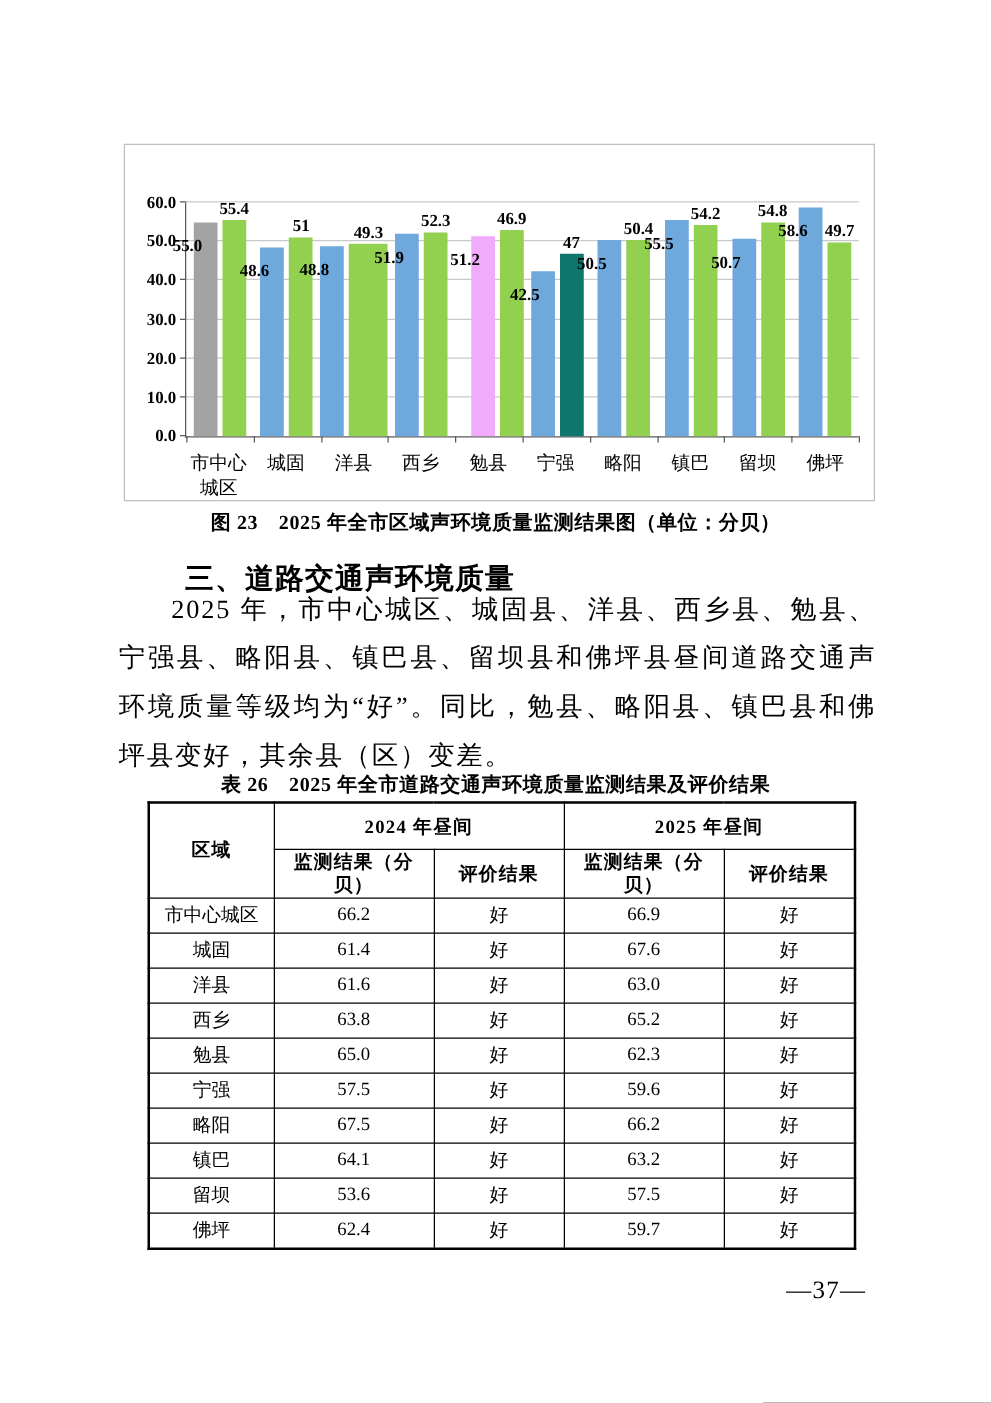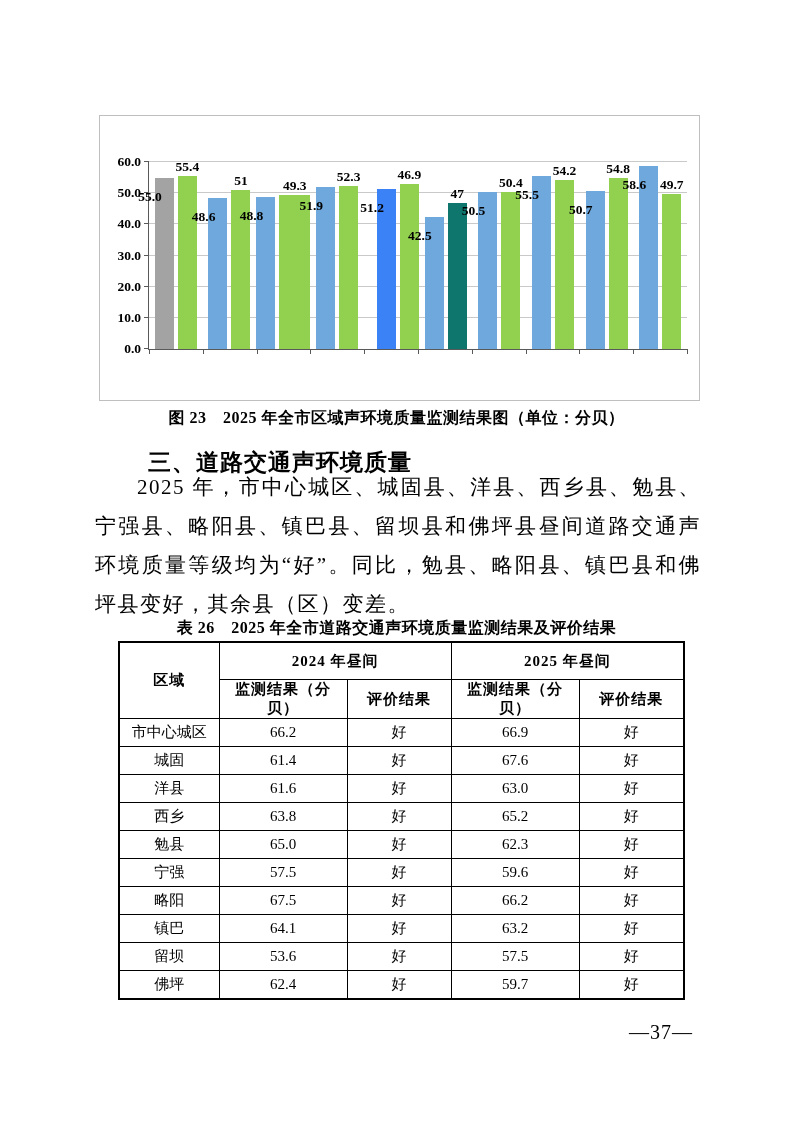--- a/index.html
+++ b/index.html
@@ -161,21 +161,21 @@
           </div>
           <div class="group">
             <div class="bar" style="height: 86.5%; background: rgb(111, 168, 220);">
               <span class="bar-label-a">51.9</span>
             </div>
             <div class="bar" style="height: 87.1667%; background: rgb(146, 208, 80);">
               <span class="bar-label-b">52.3</span>
             </div>
           </div>
           <div class="group">
-            <div class="bar" style="height: 85.3333%; background: #3b82f6; margin-left: 13px;">
+            <div class="bar" style="height: 85.3333%; background: #f0abfc; margin-left: 13px;">
               <span class="bar-label-a">51.2</span>
             </div>
             <div class="bar" style="height: 88%; background: rgb(146, 208, 80);">
               <span class="bar-label-b">46.9</span>
             </div>
           </div>
           <div class="group">
             <div class="bar" style="height: 70.8333%; background: rgb(111, 168, 220);">
               <span class="bar-label-a">42.5</span>
             </div>
@@ -209,20 +209,32 @@
           </div>
           <div class="group">
             <div class="bar" style="height: 97.6667%; background: rgb(111, 168, 220);">
               <span class="bar-label-a">58.6</span>
             </div>
             <div class="bar" style="height: 82.8333%; background: rgb(146, 208, 80);">
               <span class="bar-label-b">49.7</span>
             </div>
           </div>
         </div>
+      </div>
+    <div class="xlabels" id="xlabels">
+        <div class="xlabel">市中心<br>城区</div>
+        <div class="xlabel">城固</div>
+        <div class="xlabel">洋县</div>
+        <div class="xlabel">西乡</div>
+        <div class="xlabel">勉县</div>
+        <div class="xlabel">宁强</div>
+        <div class="xlabel">略阳</div>
+        <div class="xlabel">镇巴</div>
+        <div class="xlabel">留坝</div>
+        <div class="xlabel">佛坪</div>
       </div>
   </div>
 
   <div class="fig-caption">图 23　2025 年全市区域声环境质量监测结果图（单位：分贝）</div>
 
   <h2 class="heading">三、道路交通声环境质量</h2>
 
   <p class="para">2025 年，市中心城区、城固县、洋县、西乡县、勉县、宁强县、略阳县、镇巴县、留坝县和佛坪县昼间道路交通声环境质量等级均为“好”。同比，勉县、略阳县、镇巴县和佛坪县变好，其余县（区）变差。</p>
 
   <div class="tbl-caption">表 26　2025 年全市道路交通声环境质量监测结果及评价结果</div>

